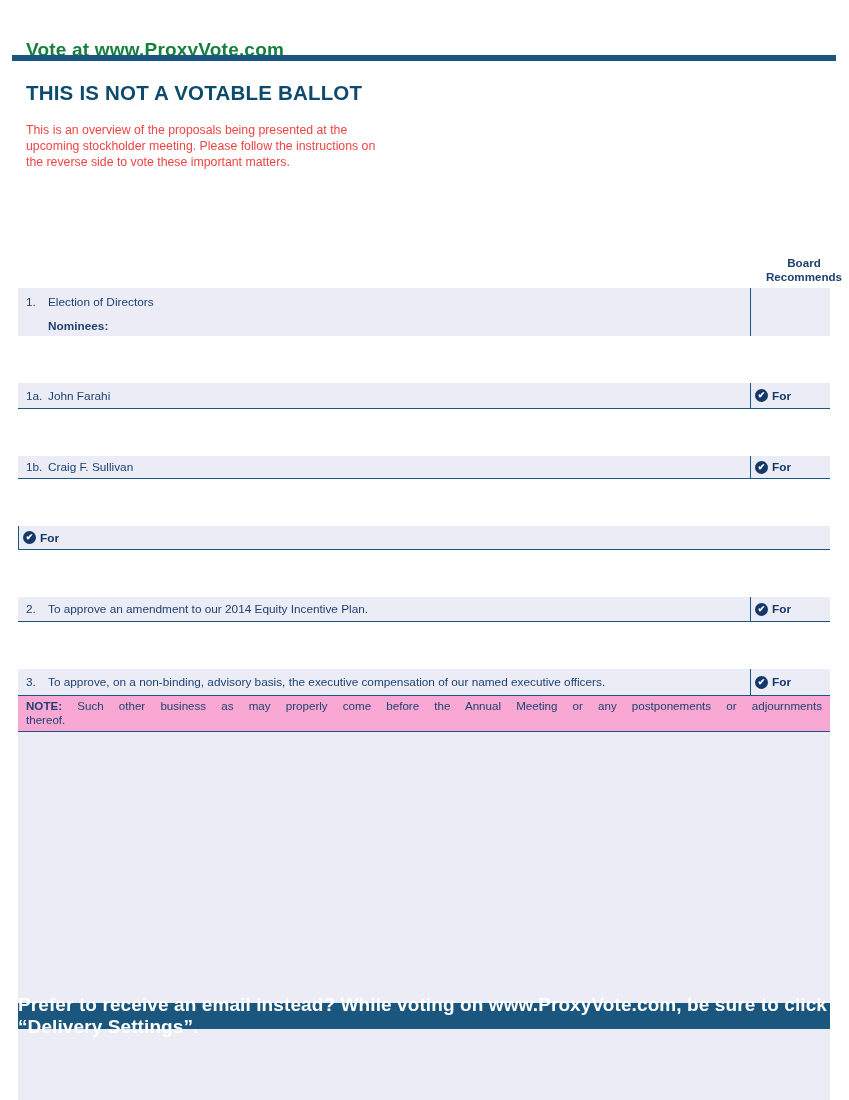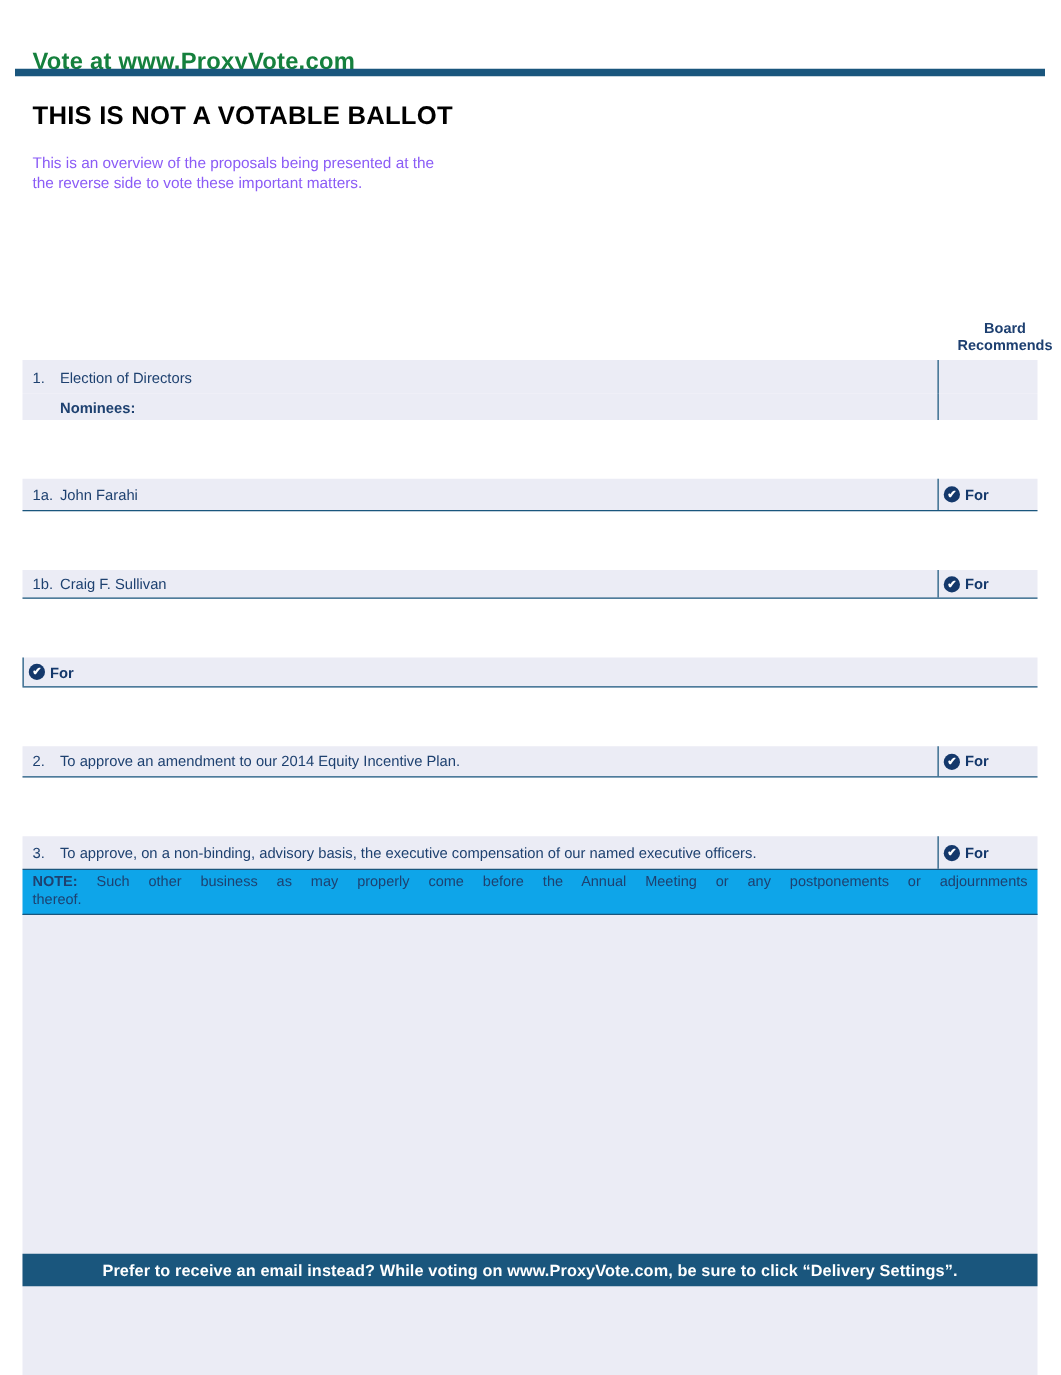--- a/index.html
+++ b/index.html
@@ -15,25 +15,25 @@
     left:26px;top:15px;font-size:19px;font-weight:700;color:#15803d;
     letter-spacing:.2px;
     margin-top:24px;
   }
   .top-rule{
     left:12px;top:55px;width:824px;height:6px;background:#1a567d;
   }
 
   
   .doc-title{
-    left:26px;top:81px;font-size:20.5px;font-weight:700;color:#000000;
+    left:26px;top:81px;font-size:20.5px;font-weight:700;color:#0c4a6e;
     letter-spacing:.2px;
   }
   .intro{
-    left:26px;top:122px;width:400px;font-size:12.3px;line-height:16px;color:#8b5cf6;
+    left:26px;top:122px;width:400px;font-size:12.3px;line-height:16px;color:#ef4444;
   }
   .intro div{display:block;}
 
   
   .col-head-left{
     left:26px;top:271px;font-size:11.6px;font-weight:700;color:#1d3f70;margin-top:25px;
   }
   .col-head-right{
     left:764px;top:256px;width:80px;text-align:center;
     font-size:11.6px;font-weight:700;color:#1d3f70;line-height:13.5px;
@@ -54,48 +54,49 @@
 
   .rec-badge{display:flex;align-items:center;}
   .check-circle{
     width:13px;height:13px;border-radius:50%;background:#14386b;flex:none;
     display:flex;align-items:center;justify-content:center;
     color:#ffffff;font-size:9px;line-height:13px;font-weight:700;
   }
   .rec-label{margin-left:4px;font-size:11.8px;font-weight:700;color:#14386b;}
 
   .note-row{
-    background:#0ea5e9;border-bottom:1.6px solid #1a567d;
+    background:#f9a8d4;border-bottom:1.6px solid #1a567d;
     padding:3px 8px 5px;font-size:11.6px;line-height:13.5px;color:#1e4170;
   }
   .note-line1{text-align:justify;text-align-last:justify;}
   .filler{height:500px;background:#ebecf5;}
 
   
   .banner{
     left:18px;top:1003px;width:812px;height:26px;background:#1a567d;
-    color:#ffffff;font-size:13px;font-weight:700;letter-spacing:.1px;
+    color:#ffffff;font-size:19px;font-weight:700;letter-spacing:.1px;
     display:flex;align-items:center;justify-content:center;
   }
 
   
   .print-code{
     left:0;top:1106px;width:726px;text-align:center;
     font-size:9.8px;color:#4c4c4c;letter-spacing:.2px;
   }
 </style>
 </head>
 <body>
 
 <div class="abs vote-link">Vote at www.ProxyVote.com</div>
 <div class="abs top-rule"></div>
 
 <div class="abs doc-title">THIS IS NOT A VOTABLE BALLOT</div>
 <div class="abs intro">
   <div>This is an overview of the proposals being presented at the</div>
+  <div>upcoming stockholder meeting. Please follow the instructions on</div>
   <div>the reverse side to vote these important matters.</div>
 </div>
 
 <div class="abs col-head-left">Voting Items</div>
 <div class="abs col-head-right">
   <div>Board</div>
   <div>Recommends</div>
 </div>
 
 <div class="abs vtable">

